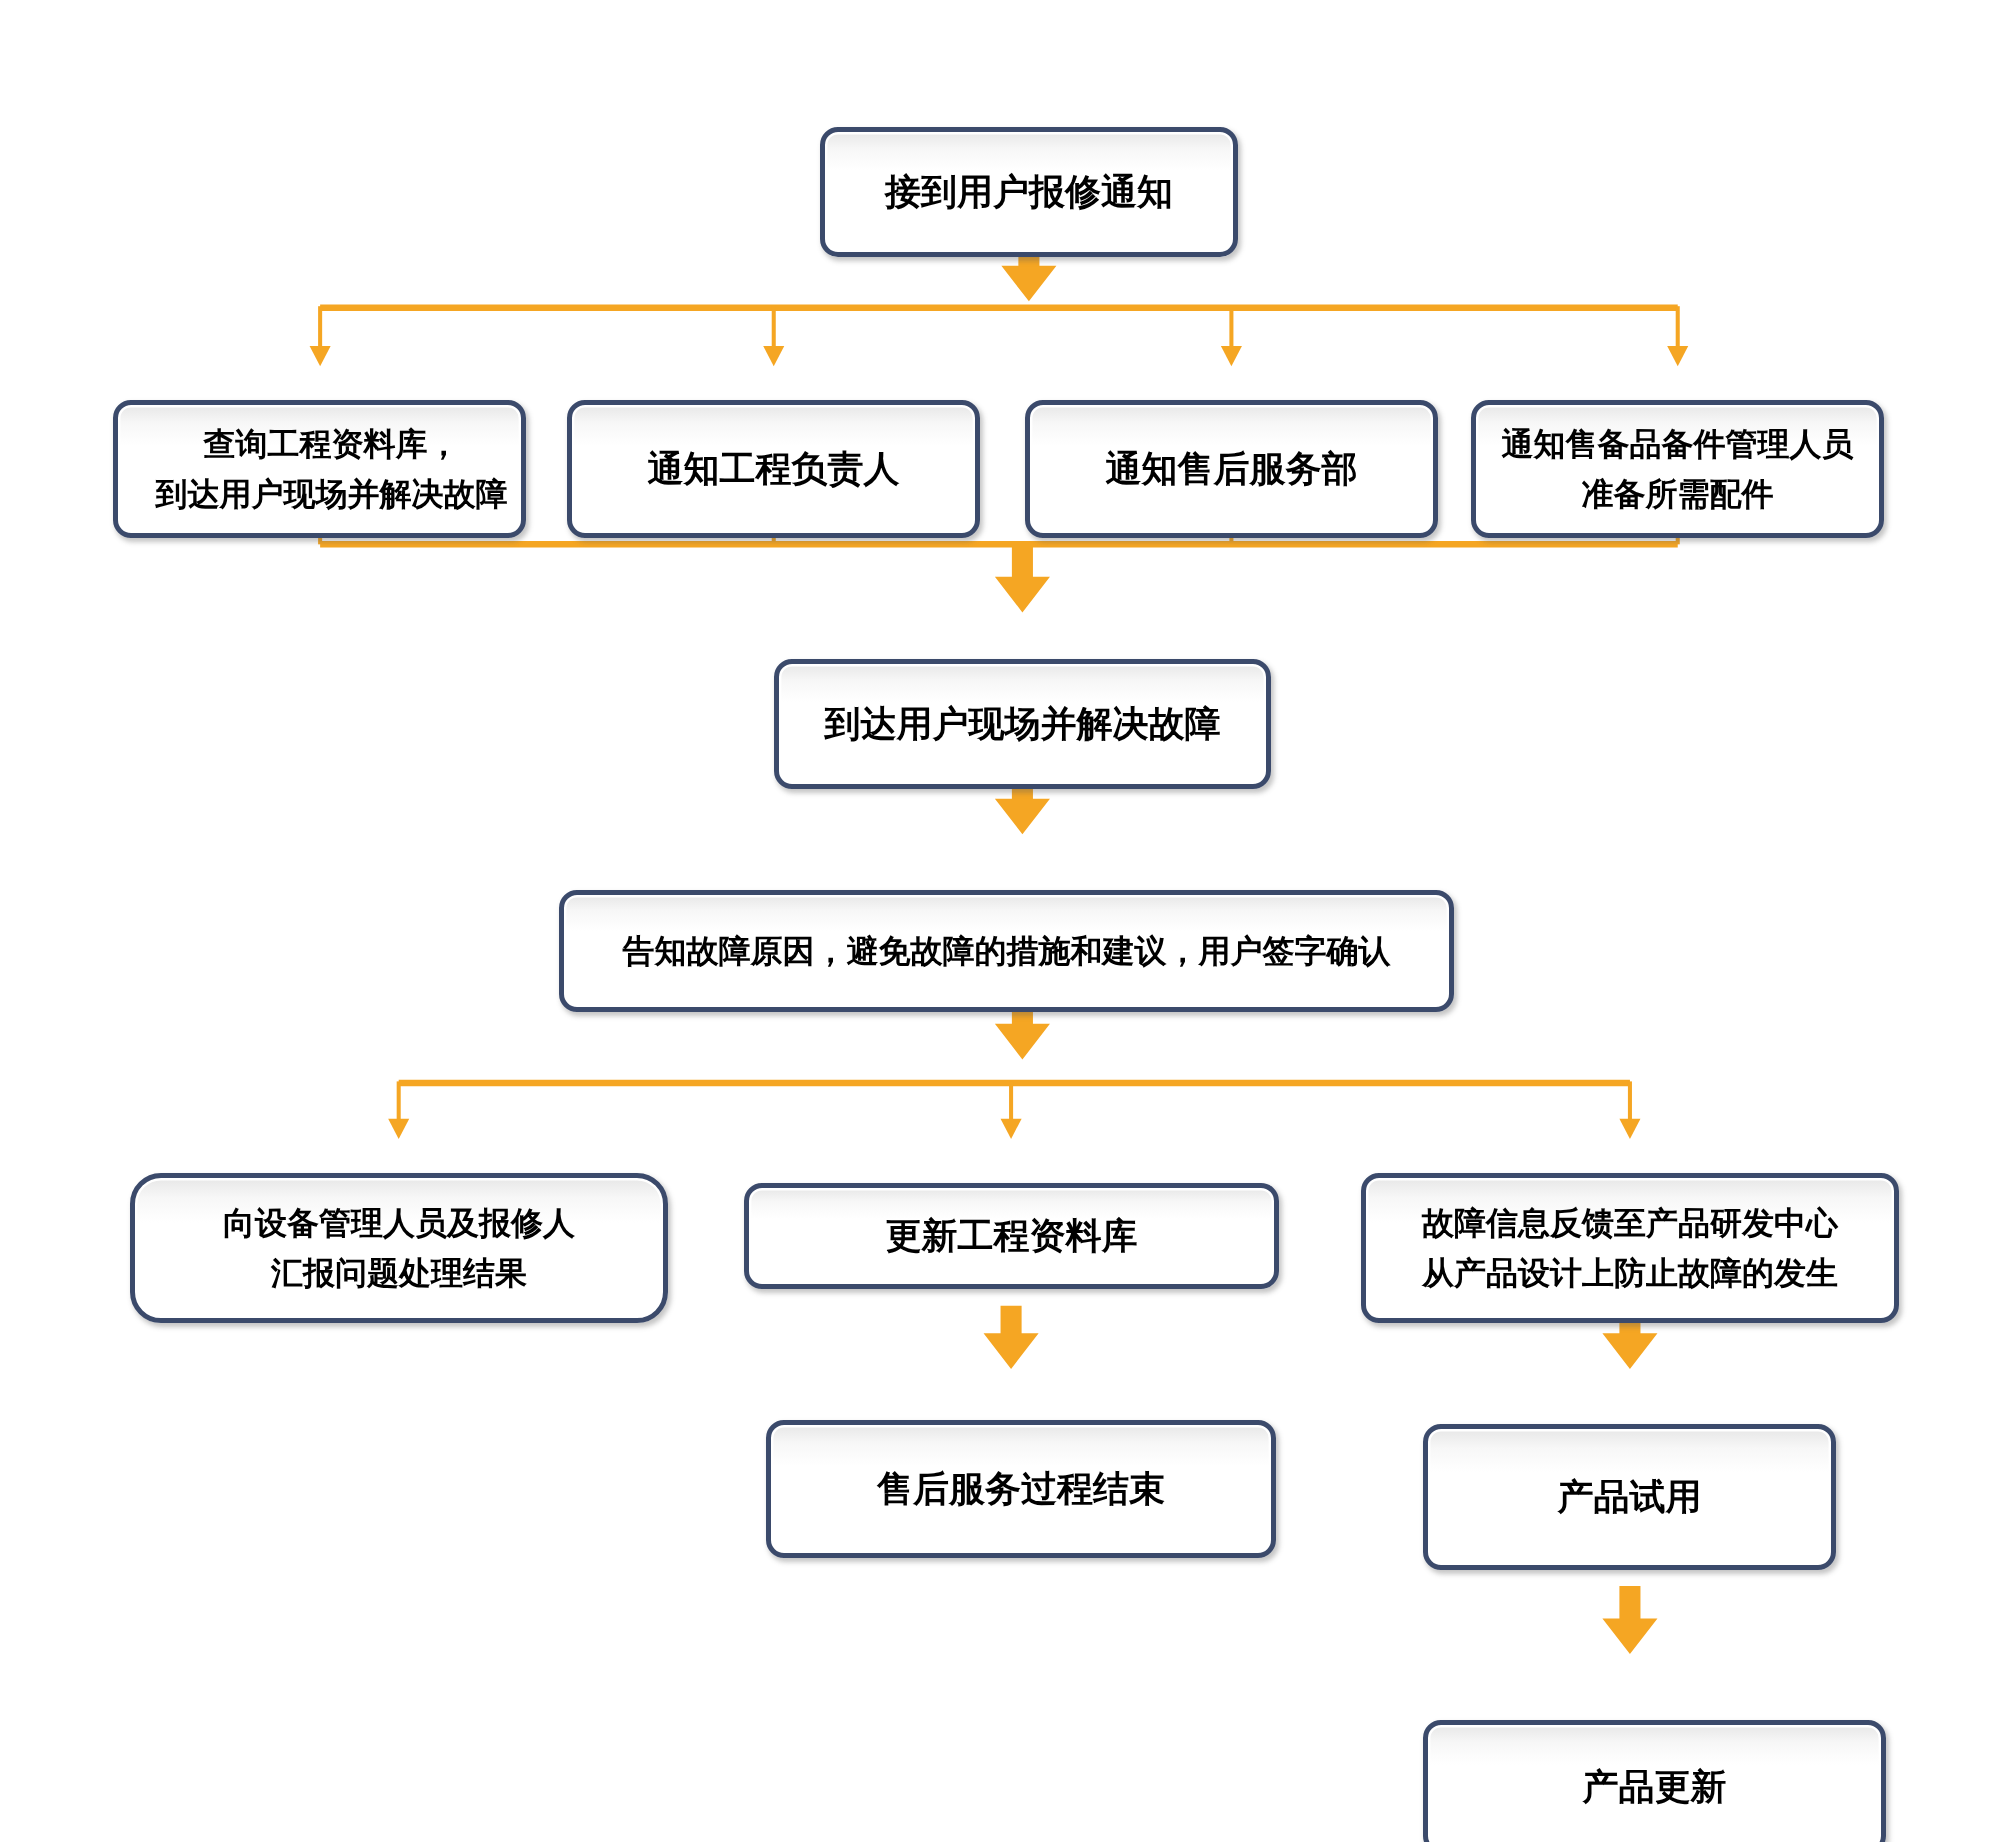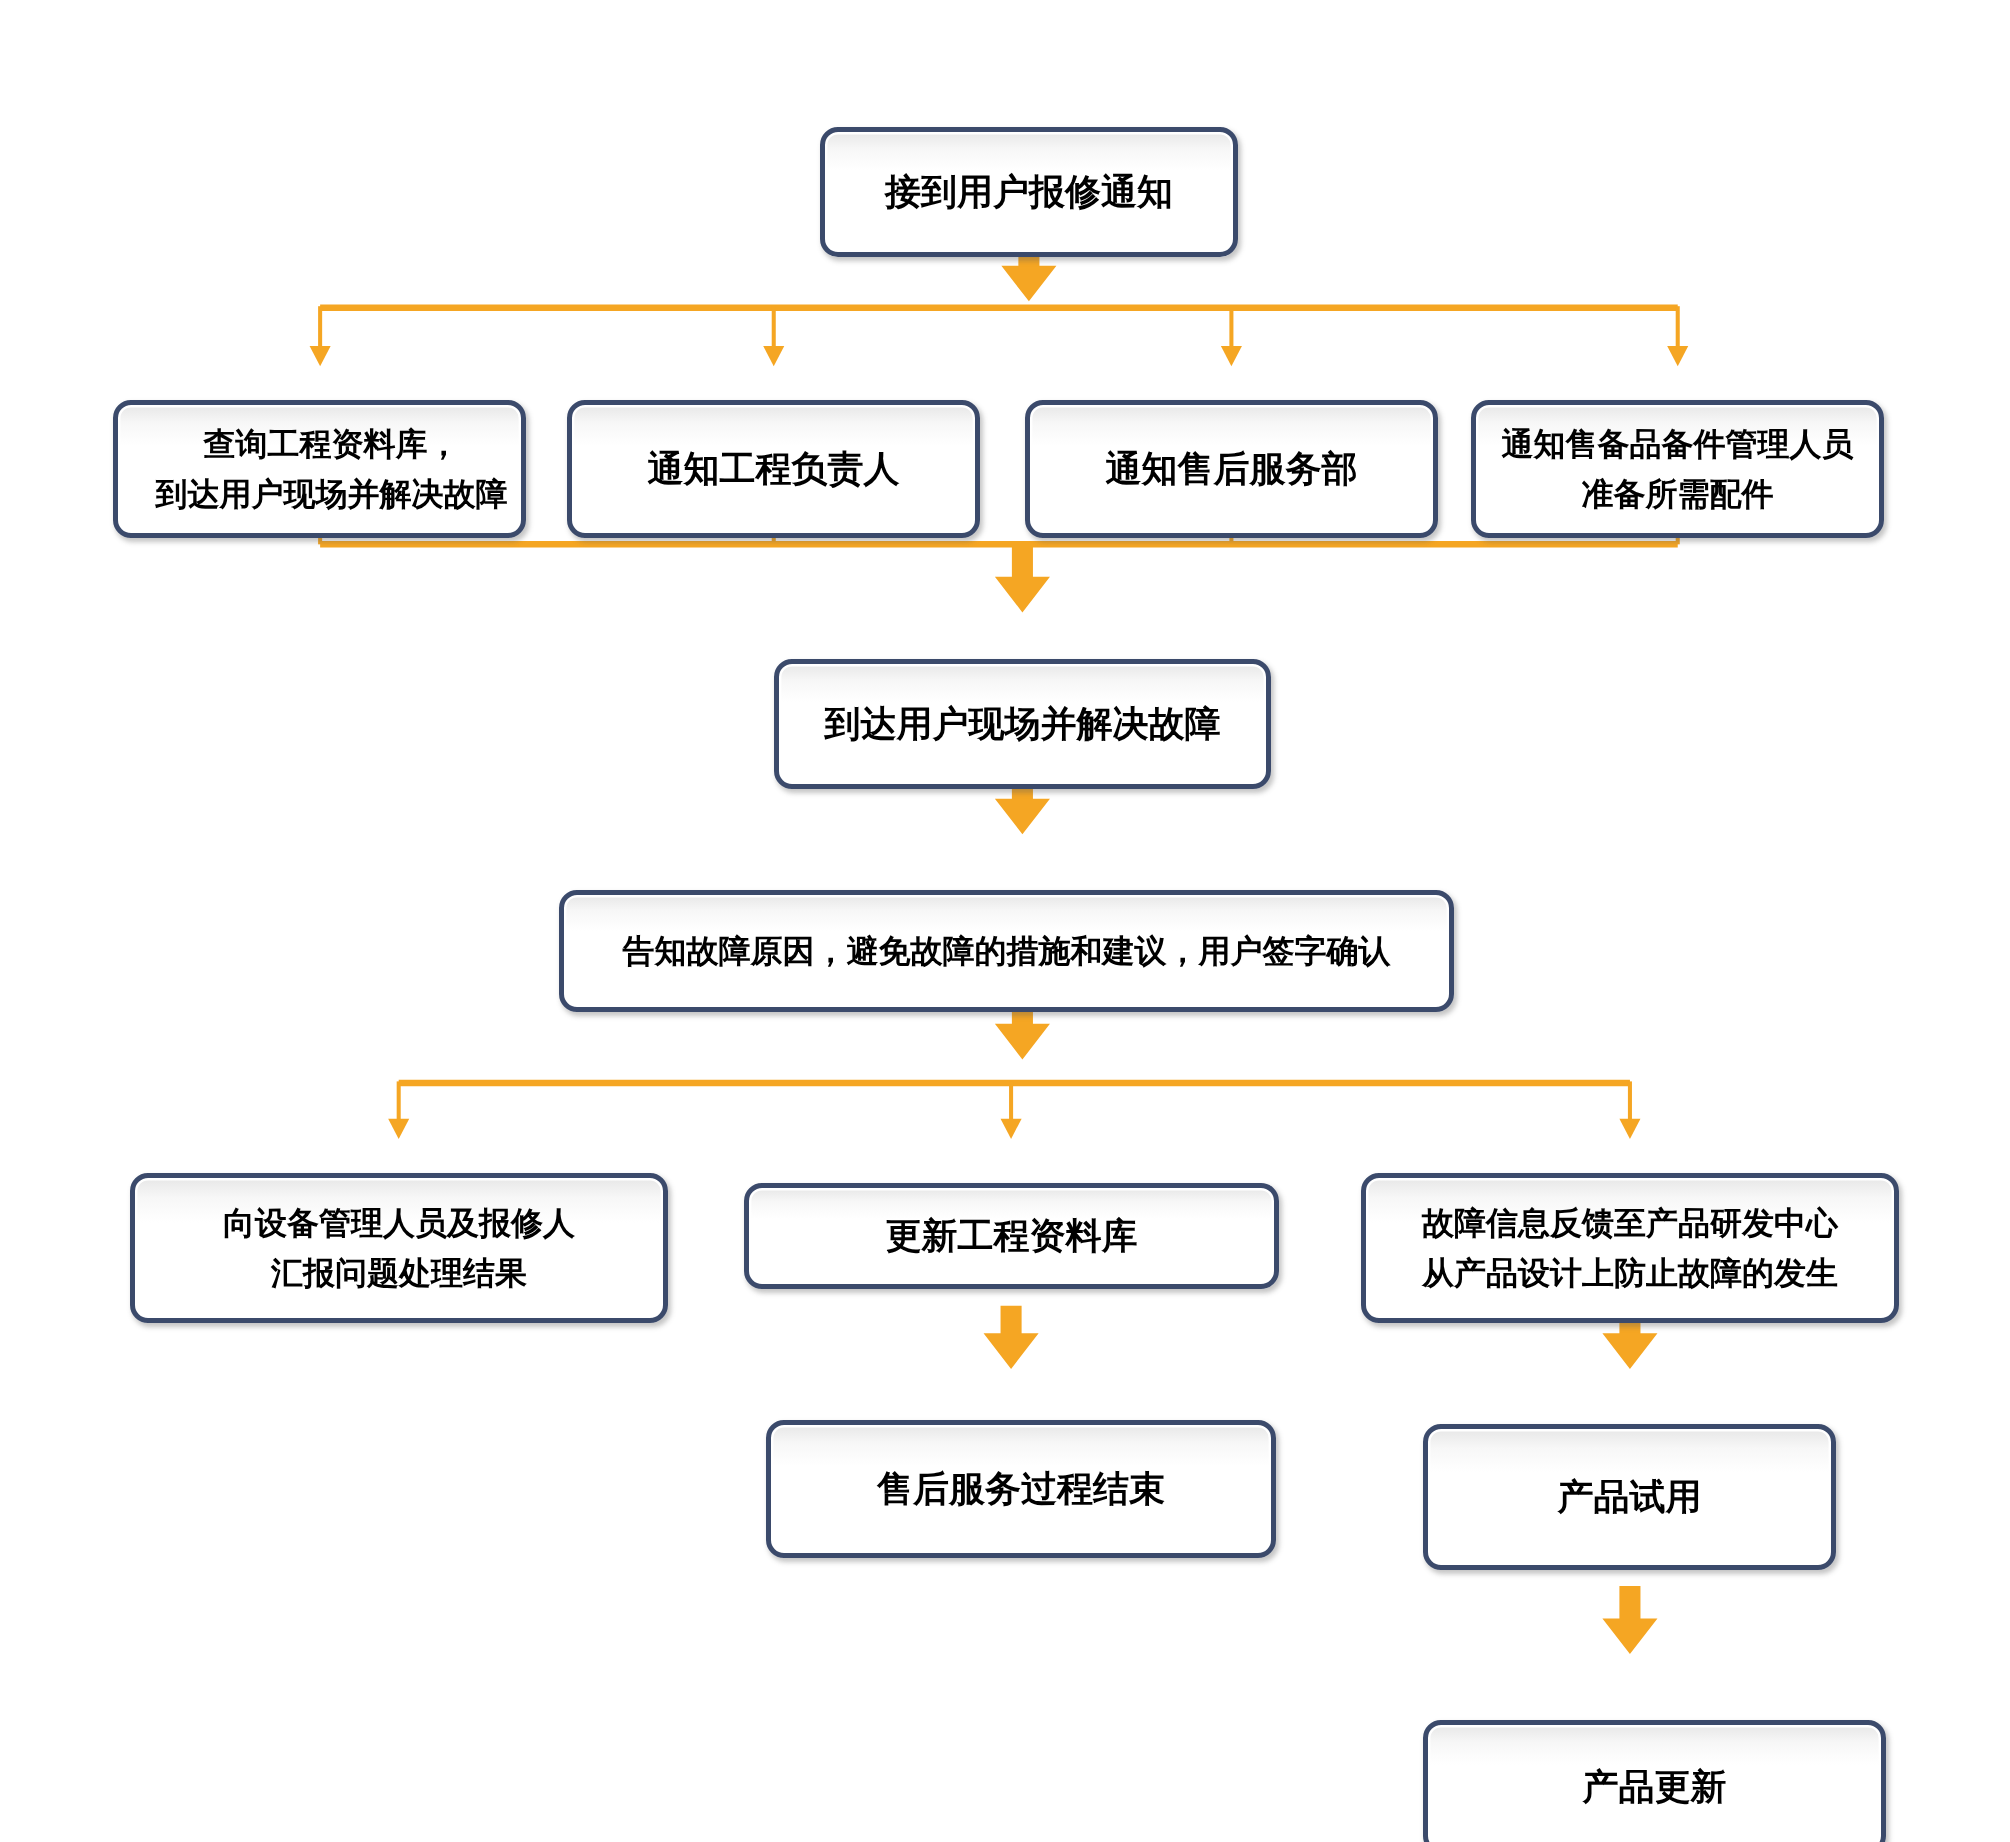--- a/index.html
+++ b/index.html
@@ -126,21 +126,21 @@
   </div>
 
   <div class="node" style="left:774px; top:628px; width:497px; height:130px;">
     <span class="line">到达用户现场并解决故障</span>
   </div>
 
   <div class="node small" style="left:559px; top:859px; width:895px; height:122px;">
     <span class="line">告知故障原因，避免故障的措施和建议，用户签字确认</span>
   </div>
 
-  <div class="node small" style="left:130px; top:1142px; width:538px; height:150px;">
+  <div class="node small" style="left:130px; top:1142px; width:538px; height:150px;border-radius:31px;">
     <span class="line">向设备管理人员及报修人</span>
     <span class="line">汇报问题处理结果</span>
   </div>
   <div class="node" style="left:744px; top:1152px; width:535px; height:106px;">
     <span class="line">更新工程资料库</span>
   </div>
   <div class="node small" style="left:1361px; top:1142px; width:538px; height:150px;">
     <span class="line">故障信息反馈至产品研发中心</span>
     <span class="line">从产品设计上防止故障的发生</span>
   </div>

